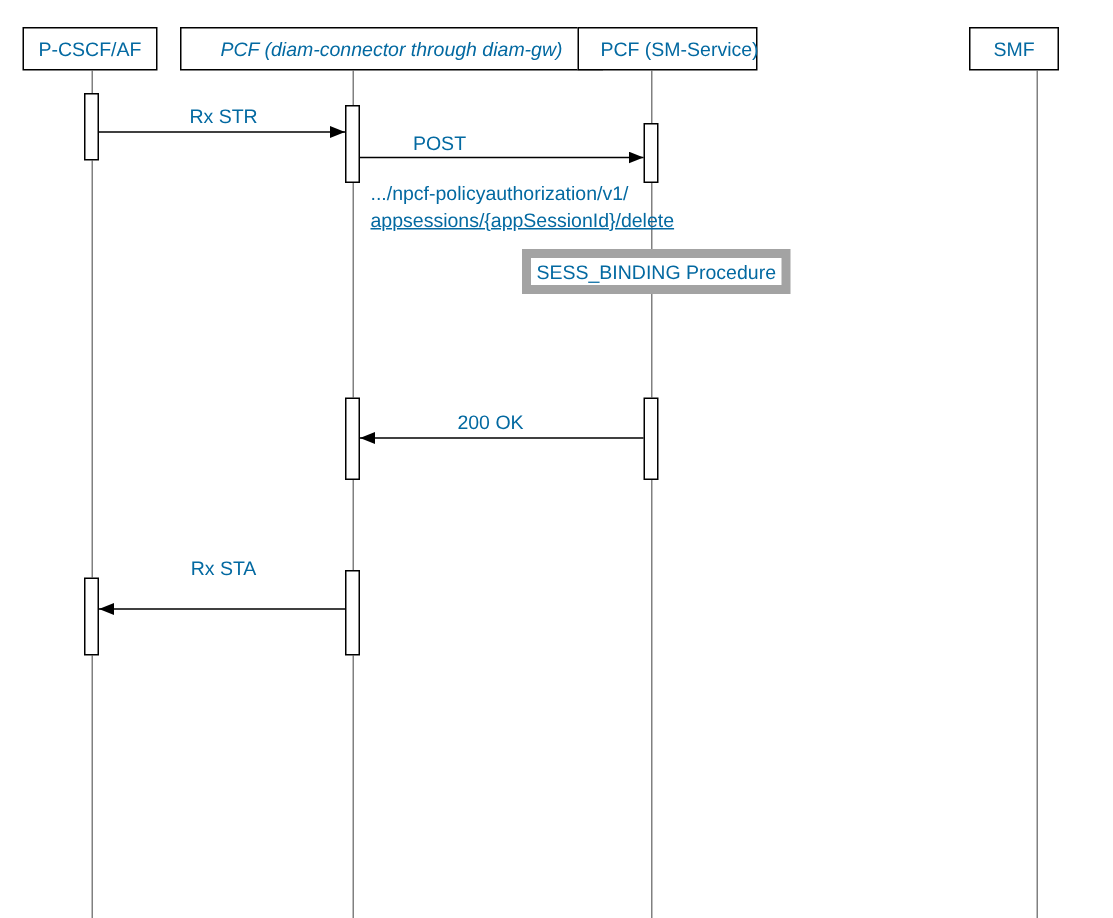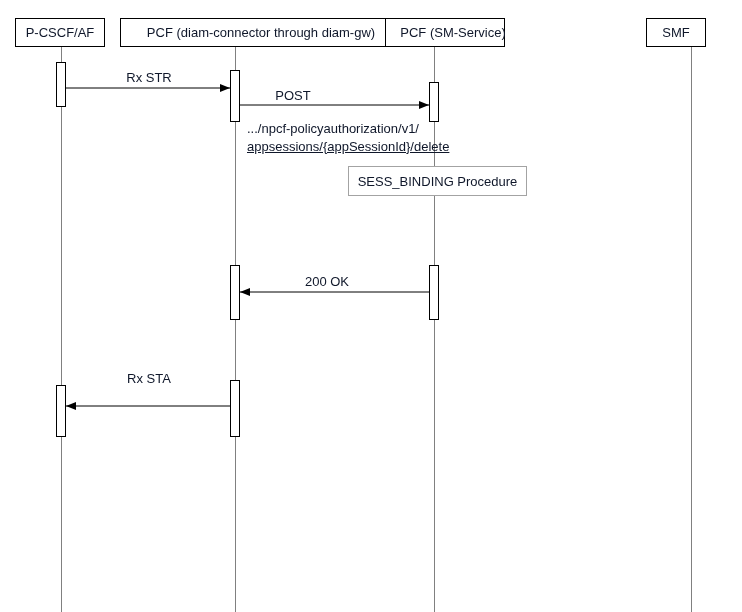--- a/index.html
+++ b/index.html
@@ -3,21 +3,21 @@
 <meta charset="utf-8">
 <style>
   html, body { margin: 0; padding: 0; background: #ffffff; }
   .canvas {
     position: relative;
     width: 742px;
     height: 612px;
     background: #ffffff;
     font-family: "Liberation Sans", sans-serif;
     font-size: 13px;
-    color: #0f172a;
+    color: #0369a1;
     overflow: hidden;
   }
   .participant {
     position: absolute;
     top: 18px;
     height: 29px;
     border: 1px solid #000000;
     background: #ffffff;
     box-sizing: border-box;
     display: flex;
@@ -56,42 +56,42 @@
     z-index: 5;
     line-height: 16px;
   }
   .msg-label.centered { transform: translateX(-50%); }
   .proc-box {
     position: absolute;
     left: 348px;
     top: 166px;
     width: 179px;
     height: 30px;
-    border: 1px solid #a3a3a3;
+    border: 6px solid #a3a3a3;
     background: #ffffff;
     box-sizing: border-box;
     display: flex;
     align-items: center;
     justify-content: center;
     white-space: nowrap;
     z-index: 3;
   }
 </style>
 </head>
 <body>
 
 <div class="canvas">
 
   <div class="lifeline" style="left:61px;"></div>
   <div class="lifeline" style="left:235px;"></div>
   <div class="lifeline" style="left:434px;"></div>
   <div class="lifeline" style="left:691px;"></div>
 
   <div class="participant" style="left:15px;  width:90px;">P-CSCF/AF</div>
-  <div class="participant" style="left:120px; width:282px;">PCF (diam-connector through diam-gw)</div>
+  <div class="participant" style="left:120px; width:282px;font-style:italic;">PCF (diam-connector through diam-gw)</div>
   <div class="participant" style="left:385px; width:120px;padding-left:22px;">PCF (SM-Service)</div>
   <div class="participant" style="left:646px; width:60px;">SMF</div>
 
   <div class="activation" style="left:56px;  top:62px;  height:45px;"></div>
   <div class="activation" style="left:56px;  top:385px; height:52px;"></div>
   <div class="activation" style="left:230px; top:70px;  height:52px;"></div>
   <div class="activation" style="left:230px; top:265px; height:55px;"></div>
   <div class="activation" style="left:230px; top:380px; height:57px;"></div>
   <div class="activation" style="left:429px; top:82px;  height:40px;"></div>
   <div class="activation" style="left:429px; top:265px; height:55px;"></div>

